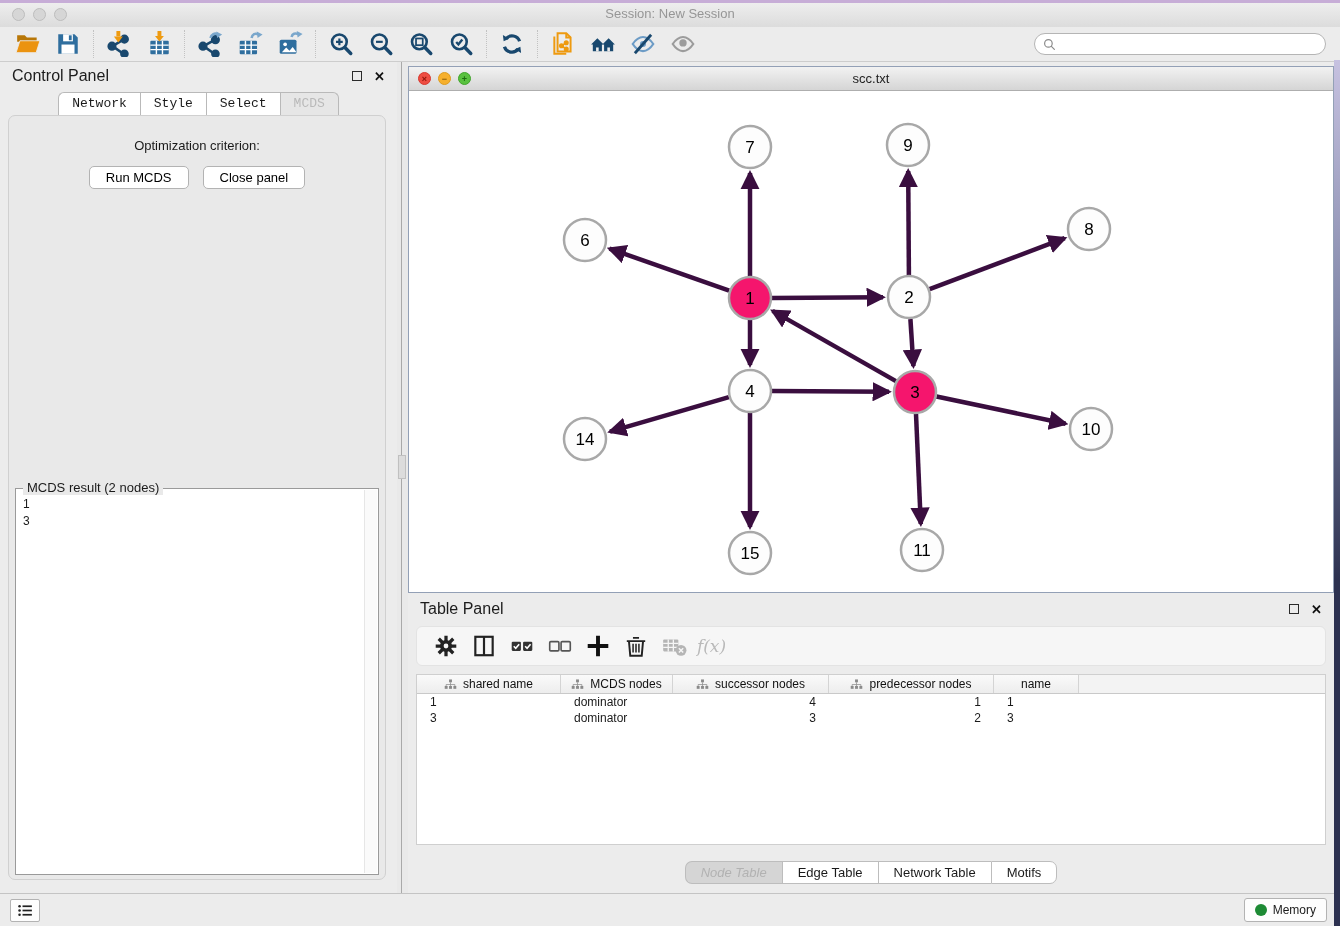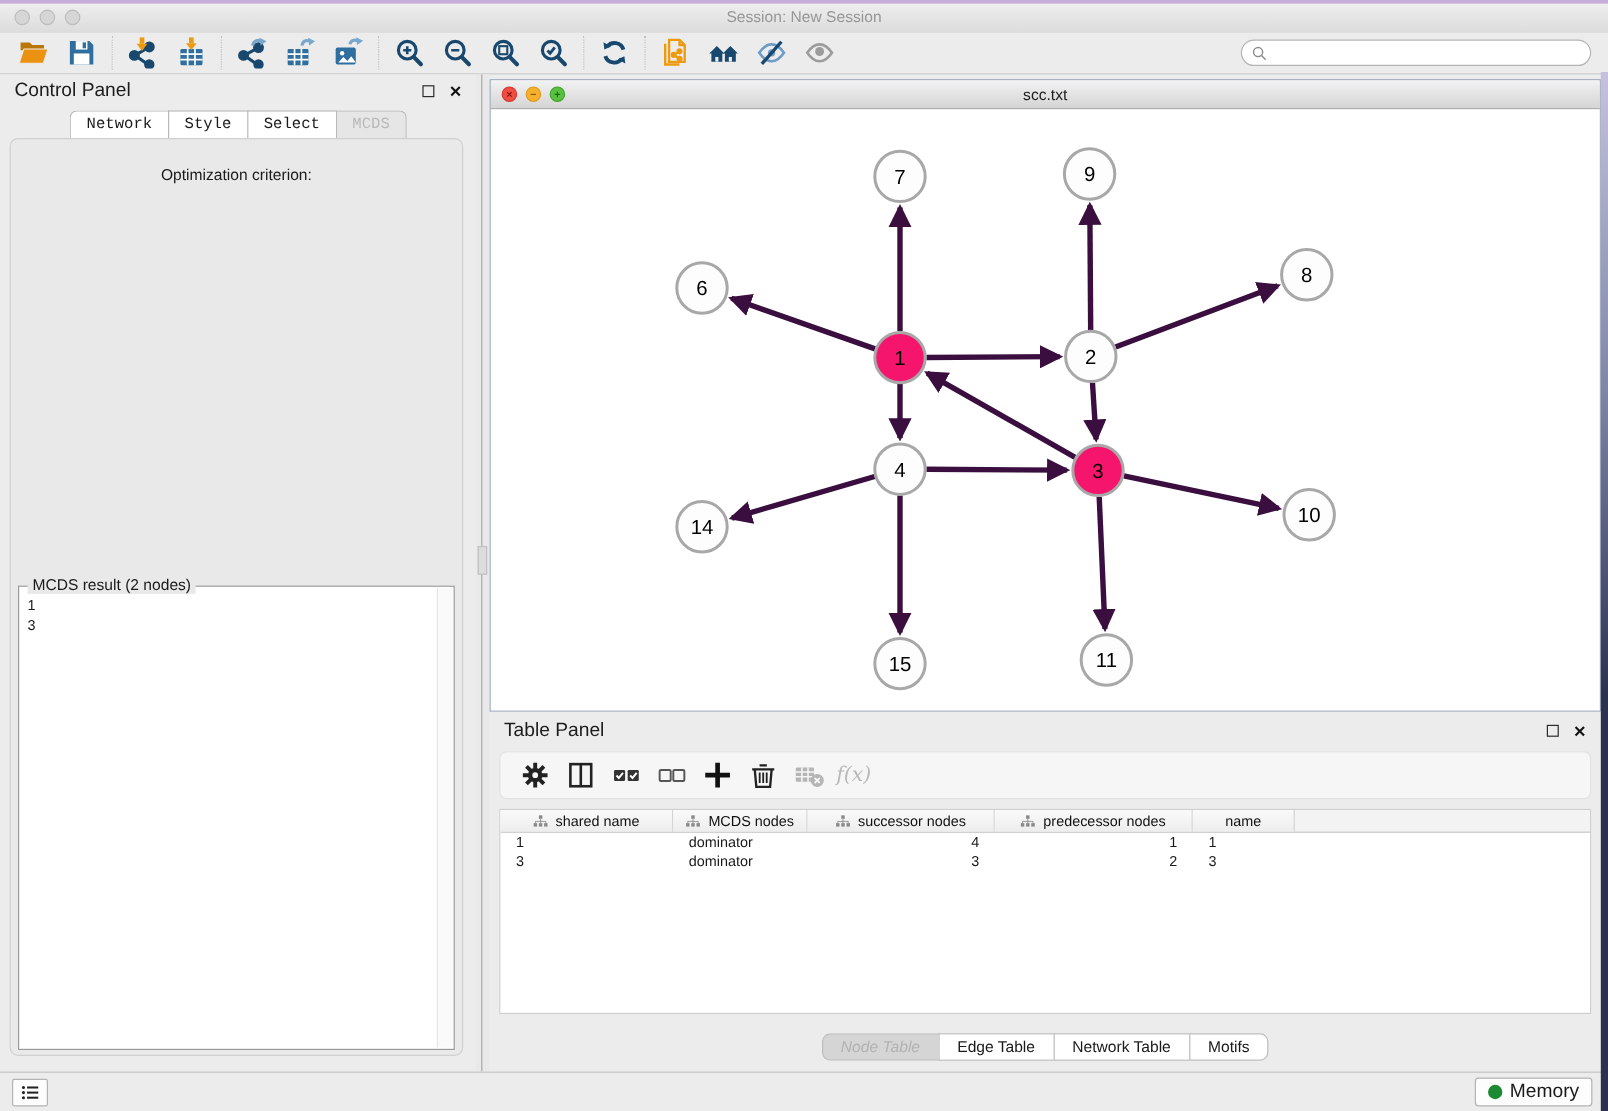--- a/index.html
+++ b/index.html
@@ -95,21 +95,21 @@
   .ttab:first-child { border-top-left-radius:7px; border-bottom-left-radius:7px;font-style:italic; }
   .ttab:last-child { border-right:1px solid #bdbdbd; border-top-right-radius:7px; border-bottom-right-radius:7px; }
   .ttab.active { background:#d5d5d5; color:#b2b2b2; }
 
   
   .statusbar { position:absolute; left:0; top:893px; width:1340px; height:33px; background:#ececec; border-top:1px solid #c4c4c4; }
   .sb-left { position:absolute; left:10px; top:5px; width:30px; height:23px; background:#fdfdfd; border:1px solid #b3b3b3;
     border-radius:2px; display:flex; align-items:center; justify-content:center; }
   .sb-left svg { width:17px; height:15px; }
   .memory-btn { position:absolute; right:13px; top:4px; height:24px; background:#fdfdfd; border:1px solid #b3b3b3;
-    border-radius:3px; display:flex; align-items:center; gap:6px; padding:0 10px; font-size:16px; }
+    border-radius:3px; display:flex; align-items:center; gap:6px; padding:0 10px; font-size:12px; }
   .mem-dot { width:12px; height:12px; border-radius:50%; background:#1d8a34; }
 
   
   .edge-strip { position:absolute; right:0; top:60px; width:6px; height:866px;
     background:linear-gradient(#c6c1e0, #8187a8 30%, #2c3150 60%, #2c3150); }
 </style>
 </head>
 <body>
 
 <div class="titlebar">
@@ -306,20 +306,24 @@
     <span class="close-ic">✕</span>
   </div>
   <div class="cp-tabs">
     <div class="tab">Network</div>
     <div class="tab">Style</div>
     <div class="tab">Select</div>
     <div class="tab active">MCDS</div>
   </div>
   <div class="cp-body">
     <div class="opt-label">Optimization criterion:</div>
+    <div class="btn-row">
+      <button class="btn">Run MCDS</button>
+      <button class="btn">Close panel</button>
+    </div>
     <div class="result-group">
       <span class="result-label">MCDS result (2 nodes)</span>
       <div class="result-lines">
         <div>1</div>
         <div>3</div>
       </div>
       <div class="result-scroll"></div>
     </div>
   </div>
 </div>

